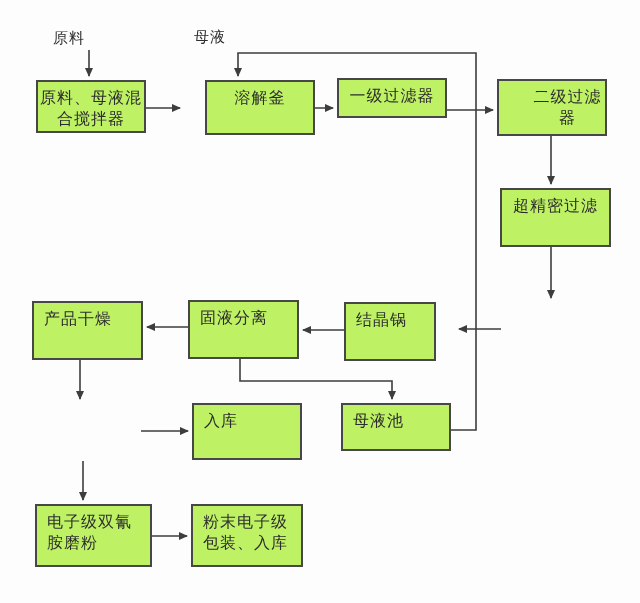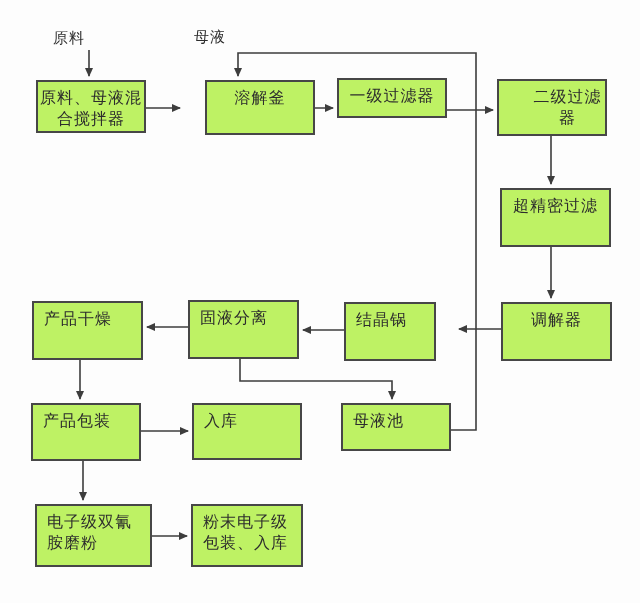--- a/index.html
+++ b/index.html
@@ -119,39 +119,33 @@
   </div>
 
   <div class="node" style="left:497px; top:79px; width:110px; height:57px;padding-left:31px;">
     <span class="node-label">二级过滤器</span>
   </div>
 
   <div class="node" style="left:500px; top:188px; width:111px; height:59px;">
     <span class="node-label">超精密过滤</span>
   </div>
 
-  <div class="node" style="left:501px; top:302px; width:111px; height:59px;">
-    <span class="node-label">调解器</span>
-  </div>
 
   <div class="node align-left" style="left:344px; top:302px; width:92px; height:59px;">
     <span class="node-label">结晶锅</span>
   </div>
 
   <div class="node align-left" style="left:188px; top:300px; width:111px; height:59px;">
     <span class="node-label">固液分离</span>
   </div>
 
   <div class="node align-left" style="left:32px; top:301px; width:111px; height:59px;">
     <span class="node-label">产品干燥</span>
   </div>
 
-  <div class="node align-left" style="left:31px; top:403px; width:110px; height:58px;">
-    <span class="node-label">产品包装</span>
-  </div>
 
   <div class="node align-left" style="left:192px; top:403px; width:110px; height:57px;">
     <span class="node-label">入库</span>
   </div>
 
   <div class="node align-left" style="left:341px; top:403px; width:110px; height:48px;">
     <span class="node-label">母液池</span>
   </div>
 
   <div class="node align-left" style="left:35px; top:504px; width:117px; height:63px;">

